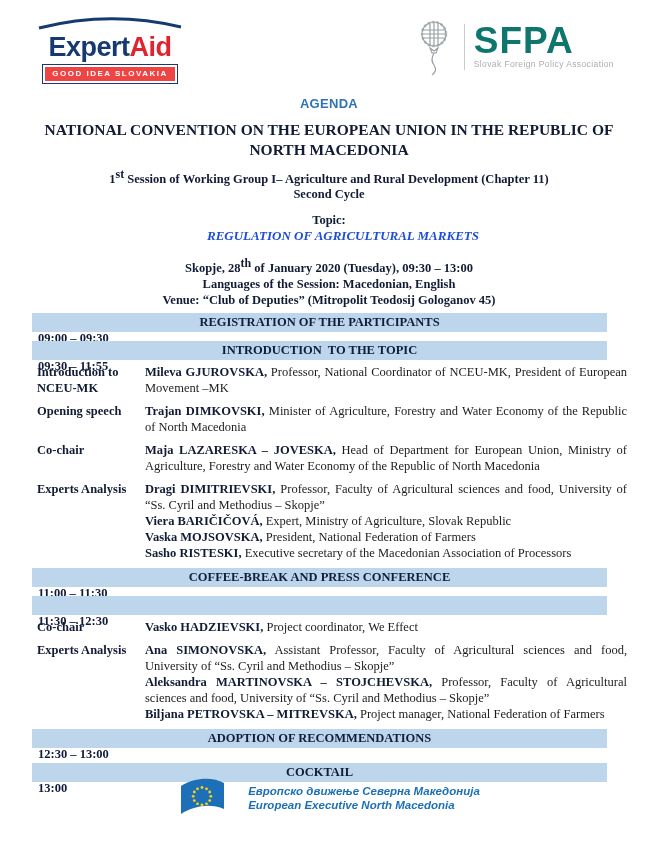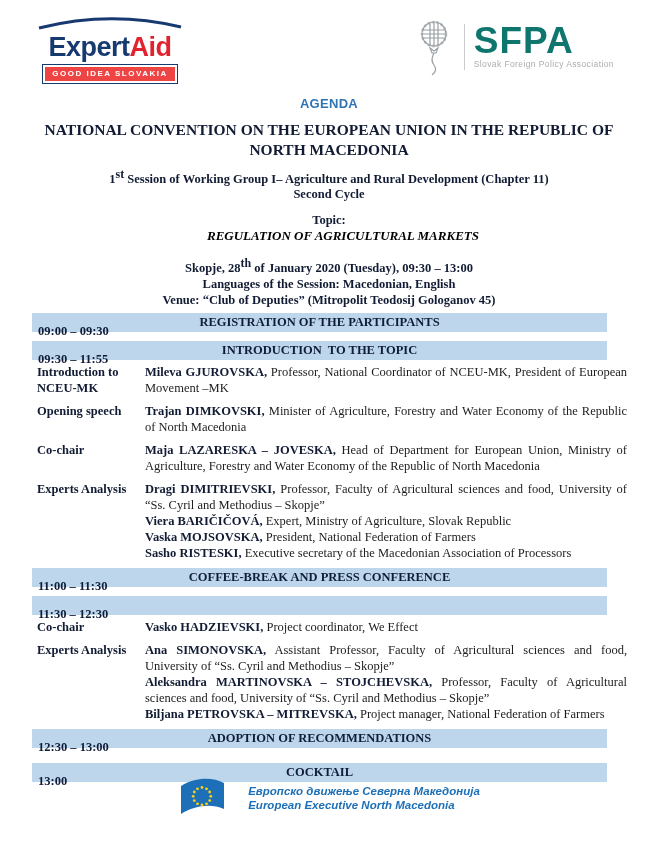--- a/index.html
+++ b/index.html
@@ -24,29 +24,29 @@
   .sfpa-acronym{font-family:"Liberation Sans",sans-serif;font-weight:bold;font-size:37px;color:#0f766e;line-height:0.85;letter-spacing:1px;}
   .sfpa-tagline{font-family:"Liberation Sans",sans-serif;font-size:8.5px;color:#aaacae;margin-top:2px;letter-spacing:0.4px;}
   
   .agenda{ text-align:center;font-family:"Liberation Sans",sans-serif;font-weight:bold;
     color:#2e74b5;font-size:13px;margin-top:13px;letter-spacing:0.3px;}
   .title{text-align:center;font-weight:bold;font-size:15.5px;color:#111b33;line-height:1.3;margin:9px auto 0;max-width:600px;}
   .session,.cycle{text-align:center;font-weight:bold;font-size:12.5px;color:#111b33;}
   .session{margin-top:7px;}
   .session sup,.meta sup{font-size:12px;}
   .topic-label{text-align:center;font-weight:bold;font-size:12.5px;margin-top:11px;color:#111b33;}
-  .topic{text-align:center;font-weight:bold;font-style:italic;font-size:13px;color:#000000;margin-left:28px;}
+  .topic{text-align:center;font-weight:bold;font-style:italic;font-size:13px;color:#1d4ed8;margin-left:28px;}
   .meta{margin-top:12px;text-align:center;font-weight:bold;font-size:12.5px;line-height:1.27;color:#111b33;}
   
   .banner{
     margin-left:32px;width:575px;height:19px;background:#bdd6ec;
     position:relative;display:flex;align-items:center;justify-content:center;
     font-weight:bold;font-size:12.5px;color:#101d3a;
   }
-  .banner .time{position:absolute;left:6px;top:9px;height:19px;display:flex;align-items:center;}
+  .banner .time{position:absolute;left:6px;top:16px;height:19px;display:flex;align-items:center;}
   .banner-title{white-space:pre-wrap;}
   .first-banner{margin-top:4px;}
   .gap-s{height:9px;}
   .gap-m{height:15px;}
   .rows{margin:4px 0 0 37px;width:590px;font-size:12.5px;}
   .row{display:flex;margin-bottom:7px;}
   .role{width:108px;flex:none;font-weight:bold;line-height:1.28;color:#111b33;}
   .entries{flex:1;line-height:1.28;}
   .entry{text-align:justify;}
   .entry b{color:#111b33;}

